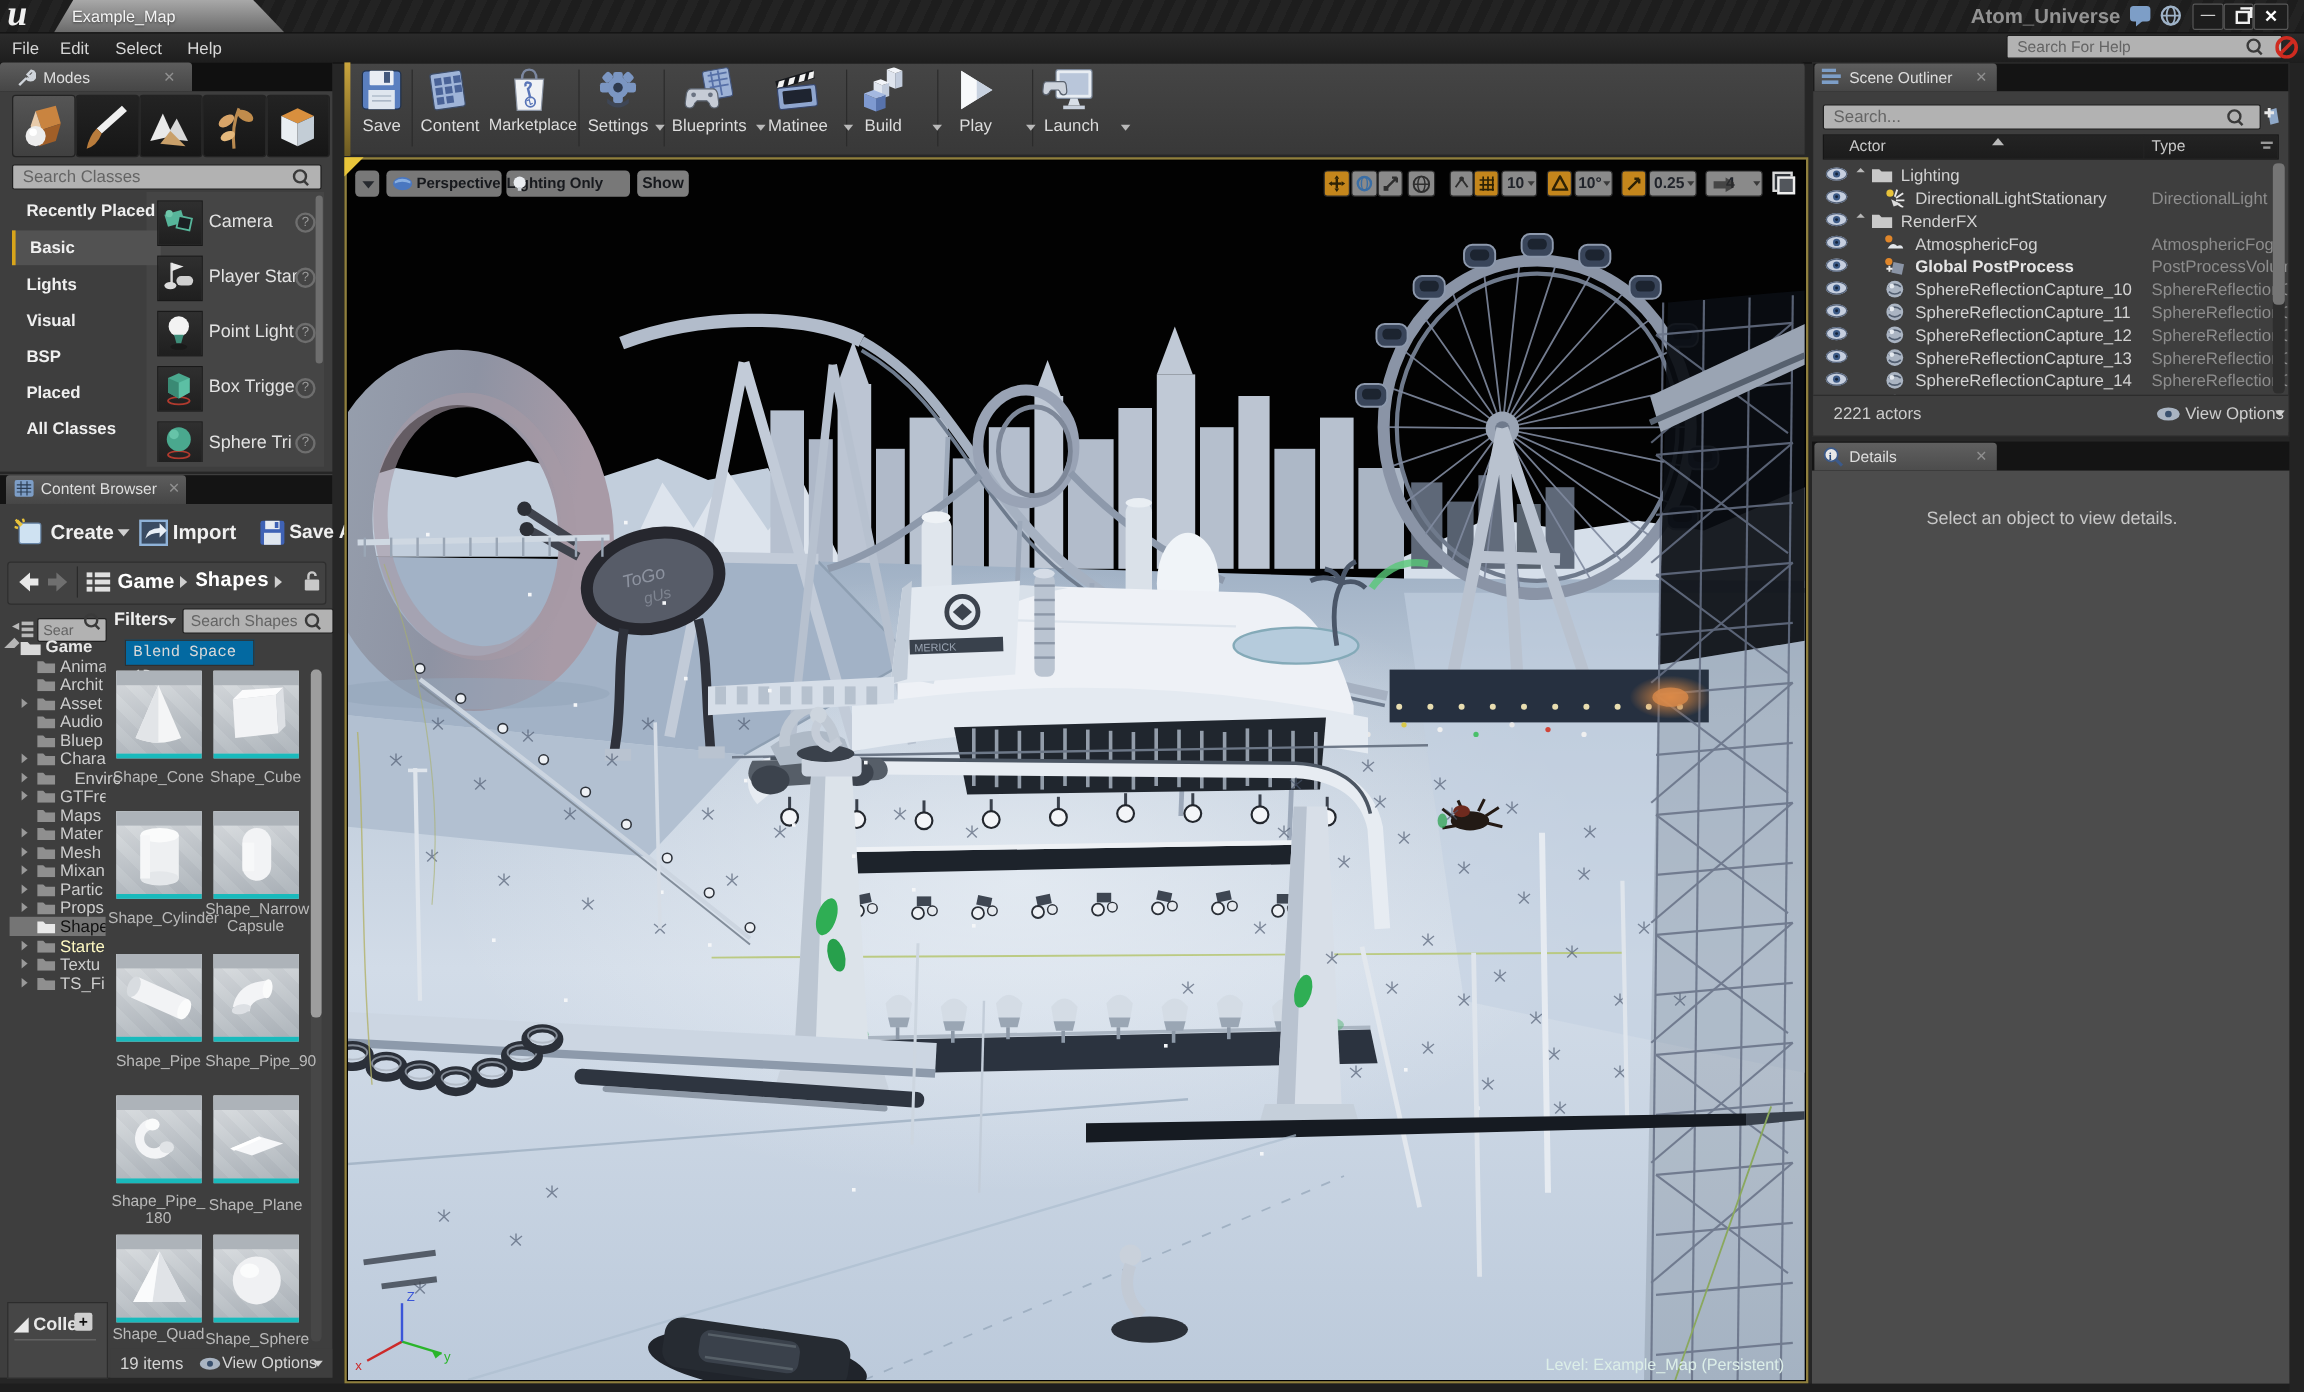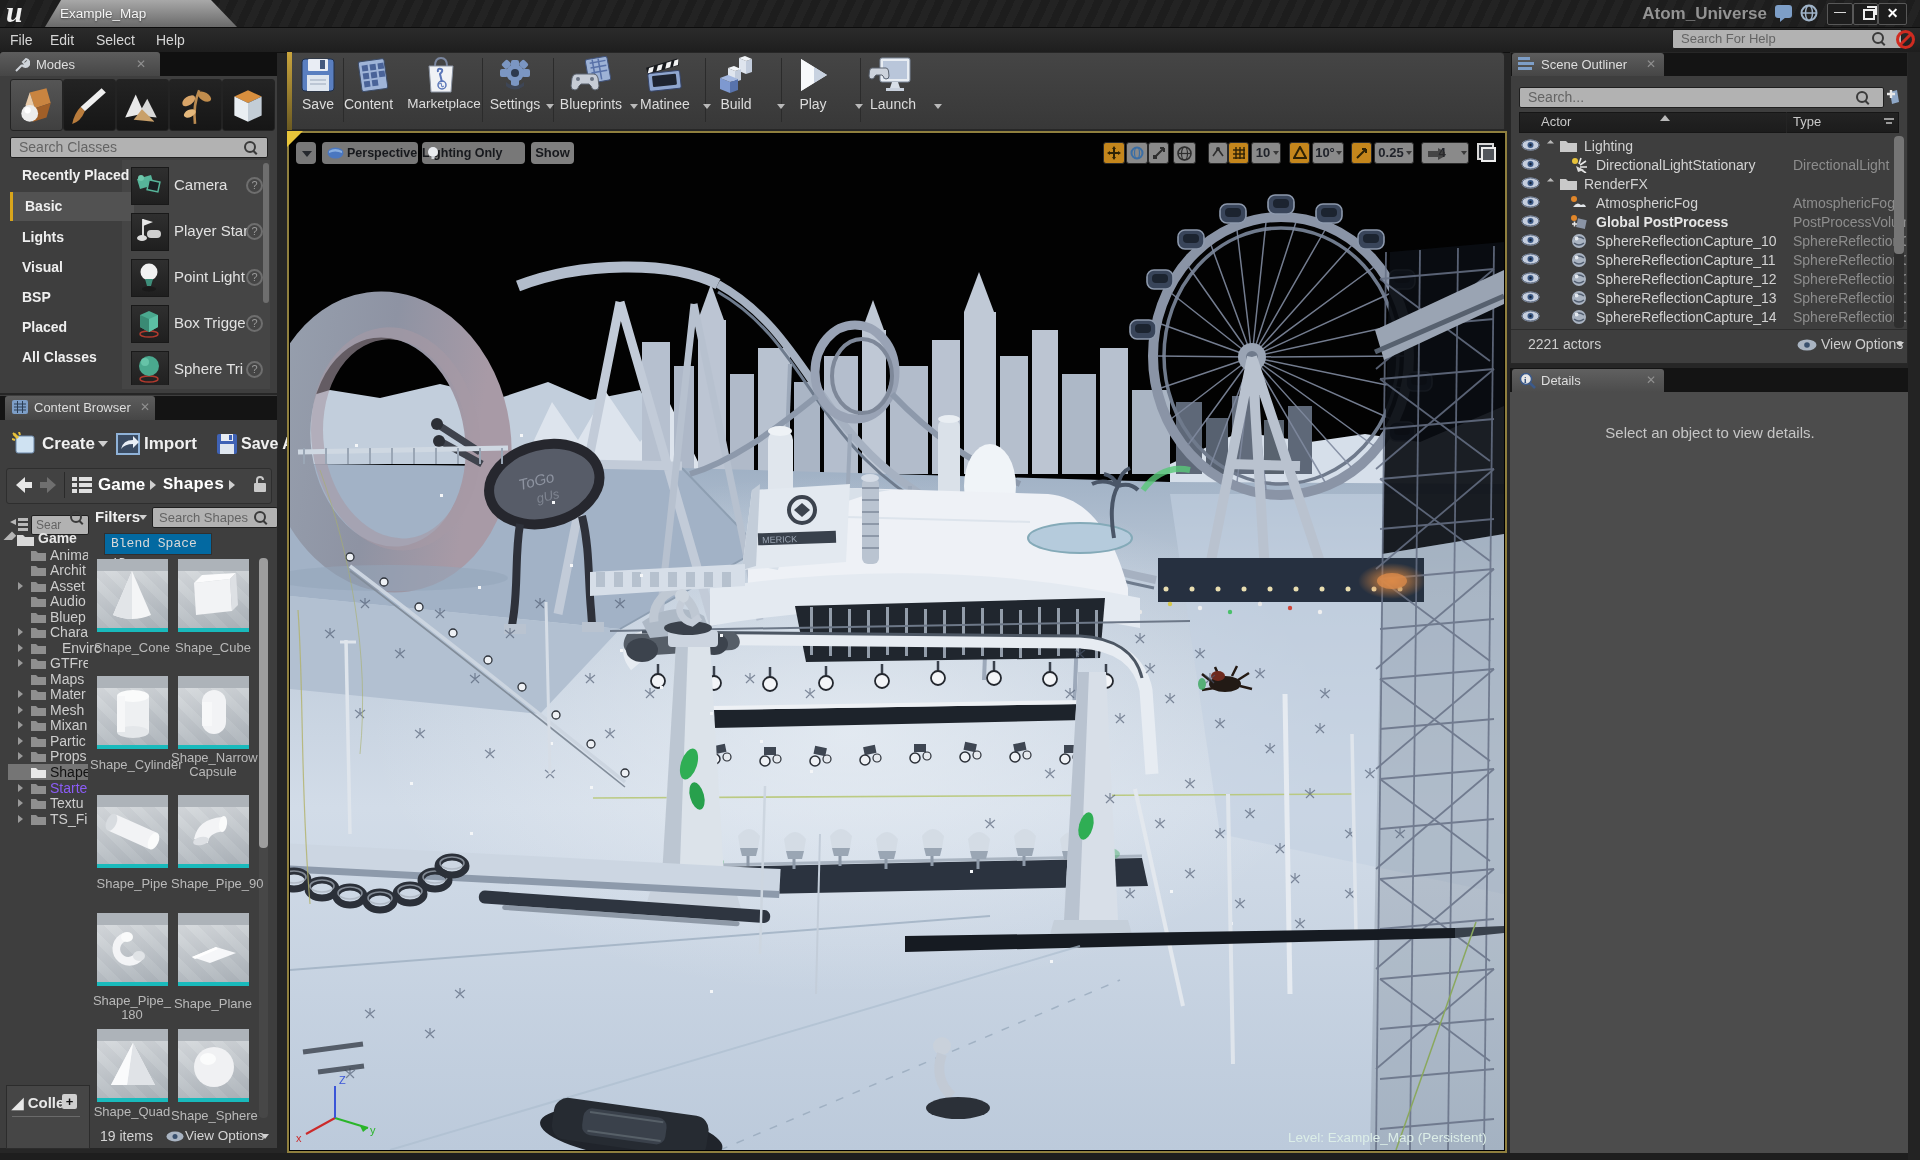--- a/index.html
+++ b/index.html
@@ -293,21 +293,21 @@
 <div class="abs" style="left:50px;top:748px;color:#cdcdcd;font-size:14px;white-space:nowrap;overflow:hidden;width:38px;">Props</div>
 <div class="abs" style="left:8px;top:764px;width:80px;height:16px;background:#757575;"></div>
 <svg class="abs" style="left:31px;top:767px" width="15" height="11" viewBox="0 0 15 11">
       <path d="M0 1 L5 1 L7 3 L15 3 L15 11 L0 11 Z" fill="#e9e9e9"></path>
     </svg>
 <div class="abs" style="left:50px;top:764px;color:#111111;font-size:14px;white-space:nowrap;overflow:hidden;width:38px;">Shape</div>
 <div class="abs" style="left:18px;top:784px;width:0;height:0;border-top:4px solid transparent;border-bottom:4px solid transparent;border-left:5px solid #9a9a9a;"></div>
 <svg class="abs" style="left:31px;top:783px" width="15" height="11" viewBox="0 0 15 11">
       <path d="M0 1 L5 1 L7 3 L15 3 L15 11 L0 11 Z" fill="#8f8f8f"></path>
     </svg>
-<div class="abs" style="left:50px;top:780px;color:#8b5cf6;font-size:14px;white-space:nowrap;overflow:hidden;width:38px;">Starte</div>
+<div class="abs" style="left:50px;top:780px;color:#fef9c3;font-size:14px;white-space:nowrap;overflow:hidden;width:38px;">Starte</div>
 <div class="abs" style="left:18px;top:799px;width:0;height:0;border-top:4px solid transparent;border-bottom:4px solid transparent;border-left:5px solid #9a9a9a;"></div>
 <svg class="abs" style="left:31px;top:798px" width="15" height="11" viewBox="0 0 15 11">
       <path d="M0 1 L5 1 L7 3 L15 3 L15 11 L0 11 Z" fill="#8f8f8f"></path>
     </svg>
 <div class="abs" style="left:50px;top:795px;color:#cdcdcd;font-size:14px;white-space:nowrap;overflow:hidden;width:38px;">Textu</div>
 <div class="abs" style="left:18px;top:815px;width:0;height:0;border-top:4px solid transparent;border-bottom:4px solid transparent;border-left:5px solid #9a9a9a;"></div>
 <svg class="abs" style="left:31px;top:814px" width="15" height="11" viewBox="0 0 15 11">
       <path d="M0 1 L5 1 L7 3 L15 3 L15 11 L0 11 Z" fill="#8f8f8f"></path>
     </svg>
 <div class="abs" style="left:50px;top:811px;color:#cdcdcd;font-size:14px;white-space:nowrap;overflow:hidden;width:38px;">TS_Fi</div>
@@ -443,21 +443,21 @@
           <rect x="16" y="8" width="6" height="6"></rect>
           <rect x="24" y="8" width="6" height="6"></rect>
           <rect x="8" y="16" width="6" height="6"></rect>
           <rect x="16" y="16" width="6" height="6"></rect>
           <rect x="24" y="16" width="6" height="6"></rect>
           <rect x="8" y="24" width="6" height="6"></rect>
           <rect x="16" y="24" width="6" height="6"></rect>
         </g>
       </g>
     </svg>
-<div class="abs" style="left:344px;top:96px;width:62px;text-align:left;color:#dcdcdc;font-size:14px;">Content</div>
+<div class="abs" style="left:344px;top:96px;width:62px;text-align:center;color:#dcdcdc;font-size:14px;">Content</div>
 
 <svg class="abs" style="left:421px;top:56px" width="40" height="38" viewBox="0 0 40 38">
       <path d="M8 10 L32 10 L30 36 L10 36 Z" fill="#f0f2f5" stroke="#8a93a2"></path>
       <path d="M14 10 Q14 2 20 2 Q26 2 26 10" fill="none" stroke="#7b87a0" stroke-width="2"></path>
       <path d="M17 16 Q16 12 20 13 Q23 14 19 18 L21 26" stroke="#5a76b8" stroke-width="2" fill="none"></path>
       <circle cx="21" cy="29" r="4" fill="none" stroke="#5a76b8" stroke-width="1.5"></circle>
       <path d="M18 28 L20 27 L21 31 L23 30" stroke="#5a76b8" fill="none"></path>
     </svg>
 <div class="abs" style="left:402px;top:96px;width:84px;text-align:center;color:#dcdcdc;font-size:13.5px;">Marketplace</div>
 

